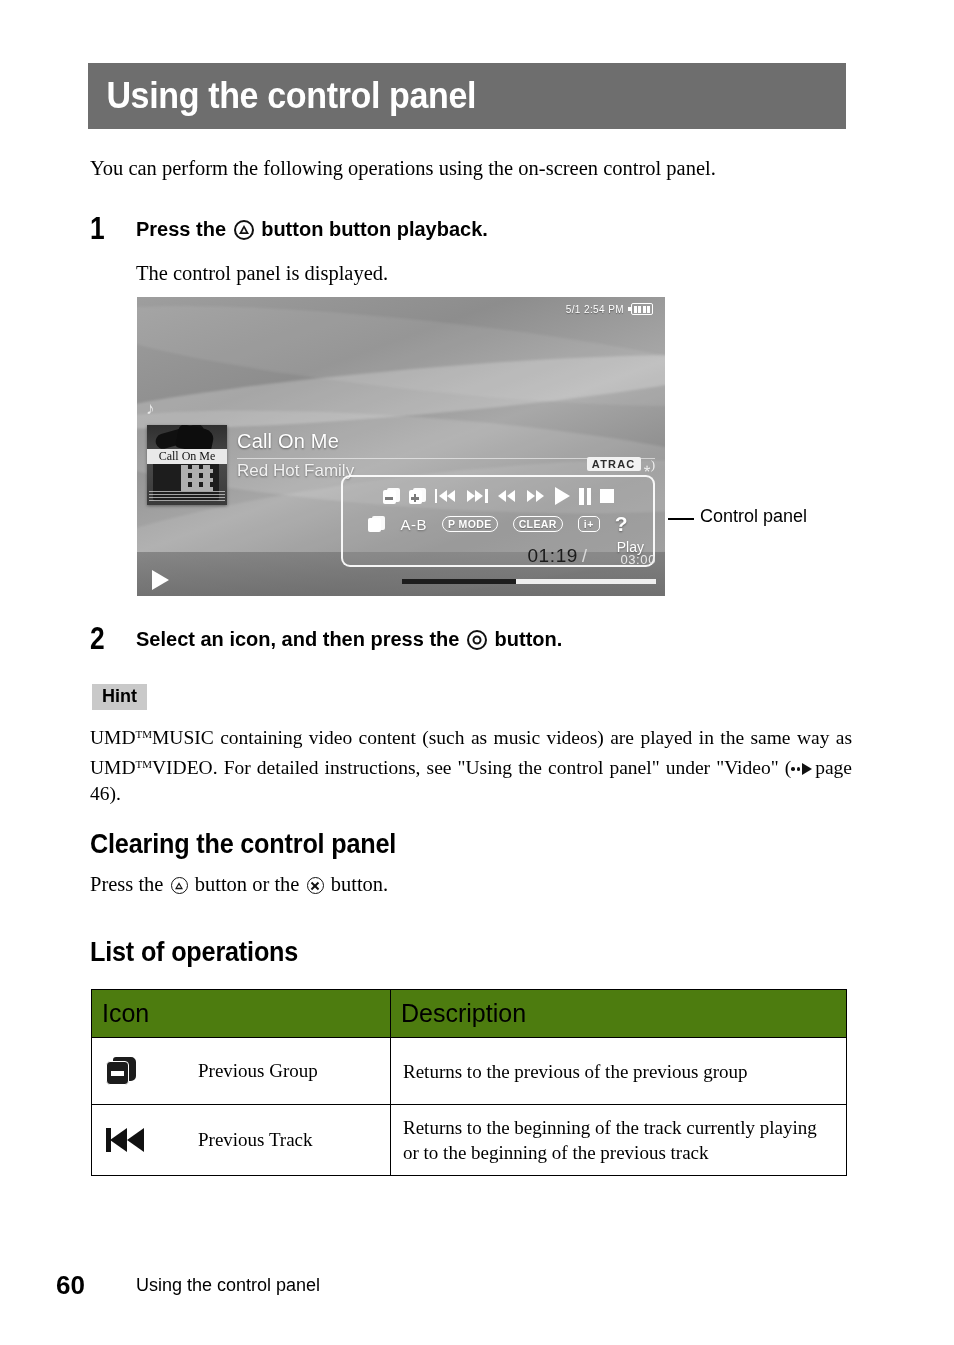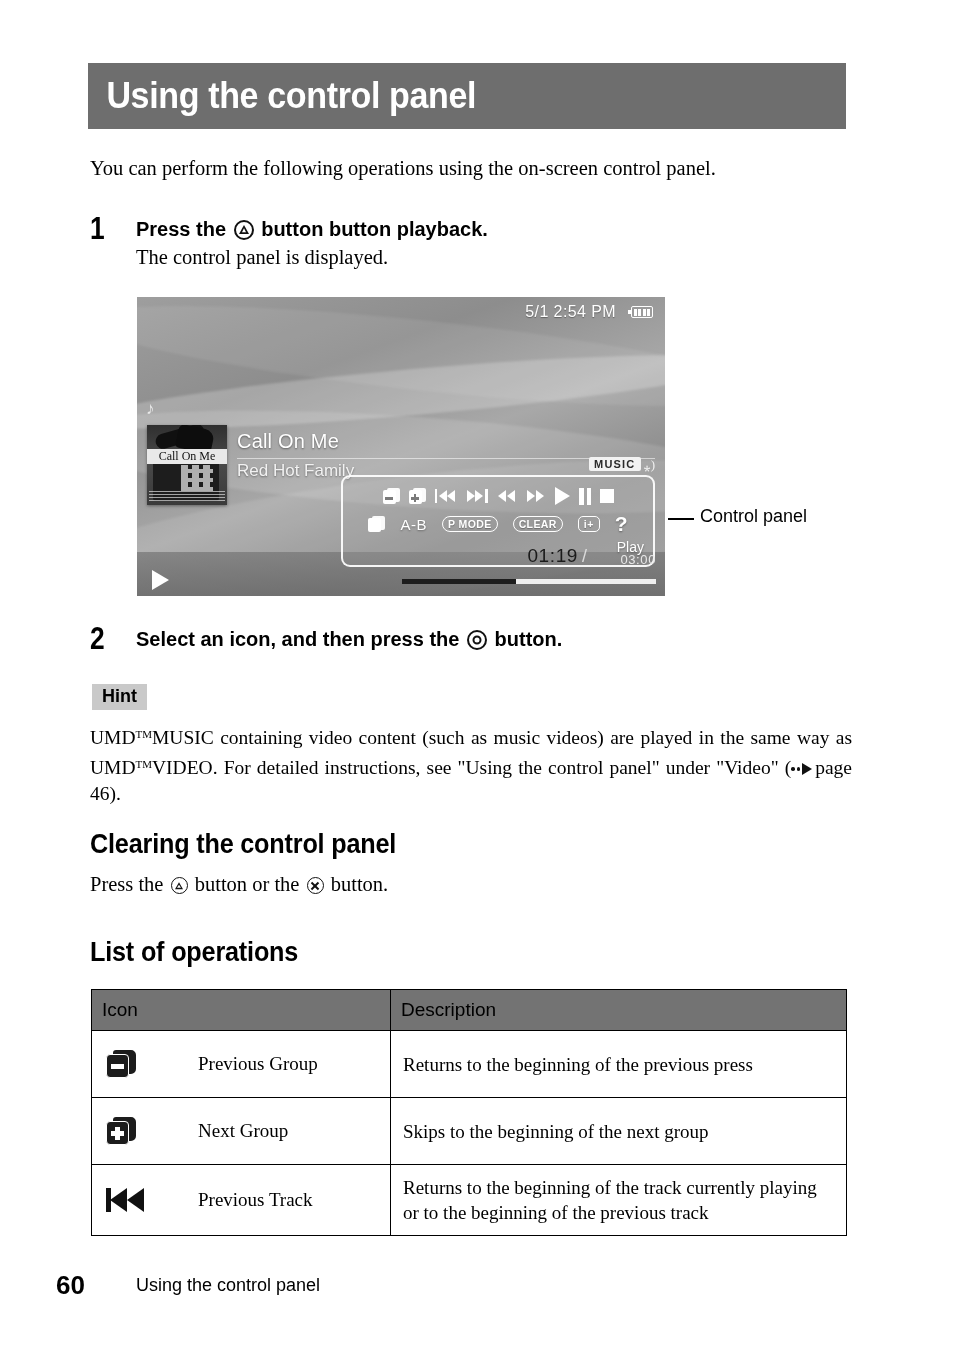--- a/index.html
+++ b/index.html
@@ -68,21 +68,21 @@
   .step-head {
     margin-left: 46px;
     font-family: "Liberation Sans", sans-serif;
     font-weight: bold;
     font-size: 20px;
     line-height: 26px;
     white-space: nowrap;
   }
   .step-sub {
     margin-left: 46px;
-    margin-top: 2px;
+    margin-top: 18px;
     font-size: 20.5px;
     line-height: 27px;
   }
 
   #step1 { top: 216px; }
   #step2 { top: 626px; }
 
   
   .btn-glyph {
     display: inline-block;
@@ -190,23 +190,23 @@
     position: absolute;
     left: 0; right: 0; bottom: 0; height: 44px;
     background: linear-gradient(180deg, rgba(120,120,120,0.75), rgba(105,105,105,0.85));
   }
 
   .psp-status {
     position: absolute;
     right: 12px; top: 6px;
     display: flex;
     align-items: center;
-    gap: 15px;
-    font-family: "Liberation Sans", sans-serif;
-    font-size: 16px;
+    gap: 7px;
+    font-family: "Liberation Sans", sans-serif;
+    font-size: 10px;
     color: #ffffff;
     text-shadow: 0 1px 1px rgba(0,0,0,0.35);
     letter-spacing: 0.4px;
   }
   .battery {
     width: 22px; height: 12px;
     border: 1.6px solid #ffffff;
     border-radius: 2px;
     position: relative;
     display: inline-block;
@@ -596,24 +596,24 @@
     left: 91px; top: 989px;
     width: 756px;
     border-collapse: collapse;
     table-layout: fixed;
   }
   .op-table th, .op-table td {
     border: 1.5px solid #000;
     vertical-align: middle;
   }
   .op-table th {
-    background: #737373;
+    background: #4d7c0f;
     font-family: "Liberation Sans", sans-serif;
     font-weight: normal;
-    font-size: 19px;
+    font-size: 25px;
     text-align: left;
     padding: 9px 10px;
   }
   .col-icon { width: 299px; }
   .op-table td.c-icon {
     padding: 10px 14px;
     height: 46px;
   }
   .icon-cell-inner {
     display: flex;
@@ -733,21 +733,21 @@
       <div class="keys"></div>
       <div class="art-title">Call On Me</div>
       <div class="art-foot"></div>
     </div>
 
     <div class="track-title">Call On Me</div>
     <div class="title-rule"></div>
     <div class="track-artist">Red Hot Family</div>
 
     <div class="atrac">
-      <span class="atrac-badge">MUSIC</span>
+      <span class="atrac-badge">ATRAC</span>
       <span class="atrac-wave">⁎)</span>
     </div>
 
     <div class="ctrl-panel">
       <div class="ctrl-row">
         <span class="ci ci-group">
           <span class="back"></span>
             <span class="front"></span>
             <span class="sign"></span>
         </span>
@@ -849,37 +849,21 @@
           <span class="glyph">
             <span class="bi-group">
                 <span class="back"></span>
                 <span class="front"></span>
                 <span class="sh"></span>
               </span>
           </span>
           <span class="lbl">Previous Group</span>
         </div>
       </td>
-      <td class="c-desc">Returns to the beginning of the previous press</td>
-    </tr>
-    <tr>
-      <td class="c-icon">
-        <div class="icon-cell-inner">
-          <span class="glyph">
-            <span class="bi-group">
-                <span class="back"></span>
-                <span class="front"></span>
-                <span class="sh"></span>
-                <span class="sv"></span>
-              </span>
-          </span>
-          <span class="lbl">Next Group</span>
-        </div>
-      </td>
-      <td class="c-desc">Skips to the beginning of the next group</td>
+      <td class="c-desc">Returns to the previous of the previous group</td>
     </tr>
     <tr>
       <td class="c-icon">
         <div class="icon-cell-inner">
           <span class="glyph">
             <span class="bi-prevtrack">
                 <span class="pbar"></span>
                 <span class="pt1"></span>
                 <span class="pt2"></span>
               </span>

